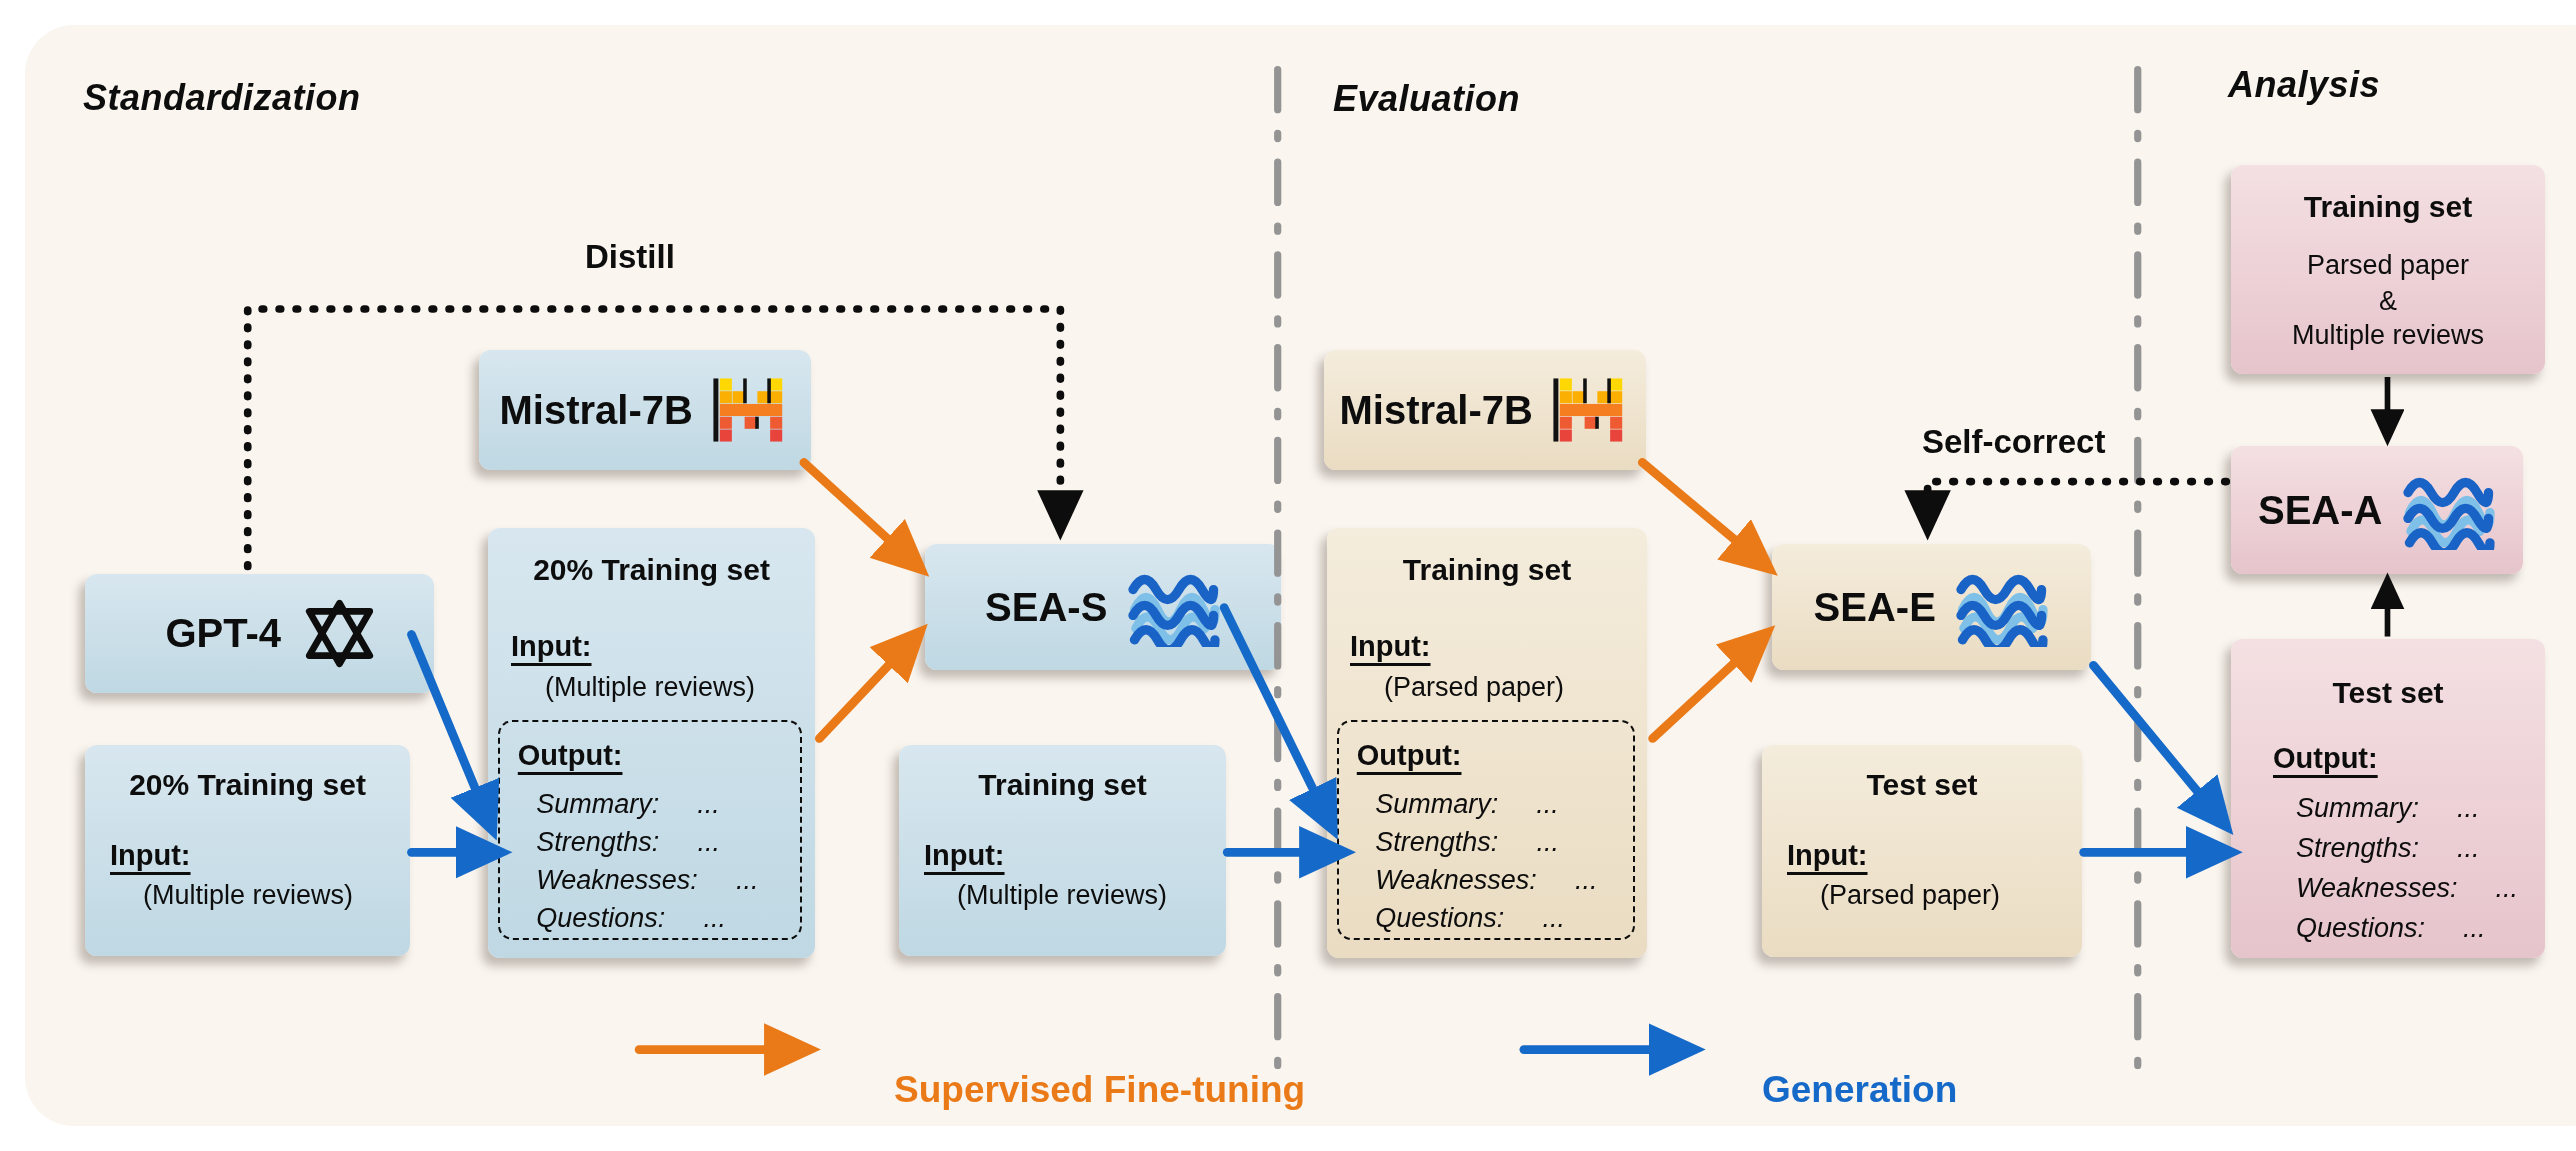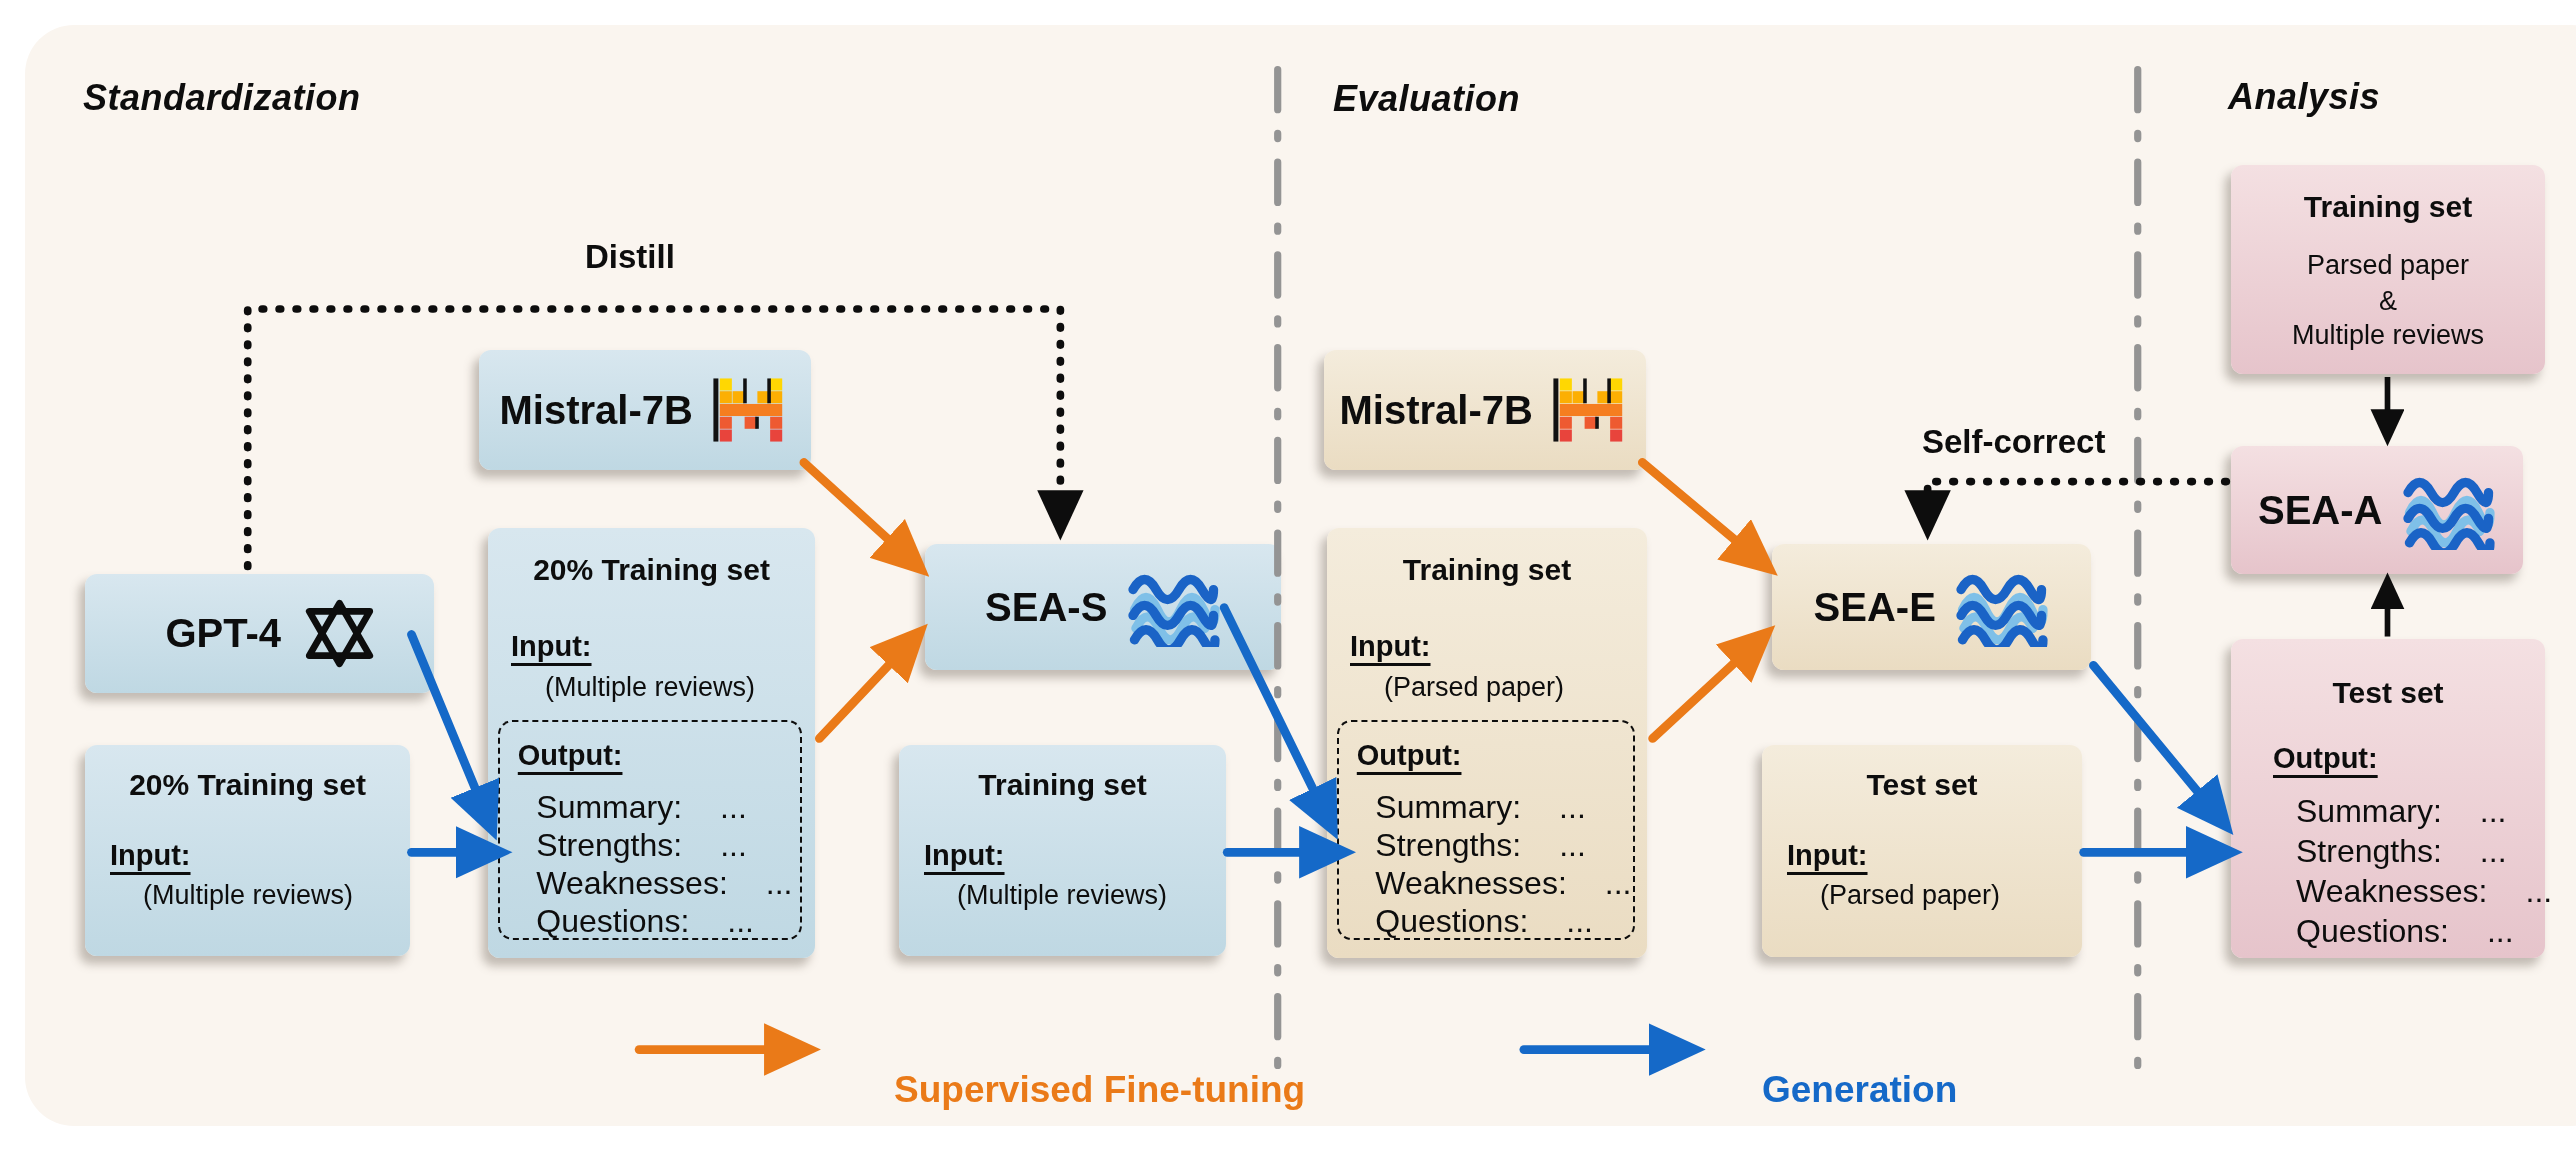--- a/index.html
+++ b/index.html
@@ -32,21 +32,21 @@
   .box.pink{background:linear-gradient(180deg,var(--box-pink-top,#f4e0e2),var(--box-pink-bottom,#e6c4cb));}
   .model{display:flex;align-items:center;justify-content:center;gap:19.6px;}
   .model-title{font-size:40px;font-weight:700;white-space:nowrap;}
   .bt{position:absolute;left:0;right:0;text-align:center;font-size:30px;font-weight:700;white-space:nowrap;}
   .lbl{position:absolute;font-size:29px;font-weight:700;white-space:nowrap;}
   .ul{text-decoration:underline;text-decoration-thickness:2.6px;text-underline-offset:7.2px;}
   .val{position:absolute;font-size:27px;white-space:nowrap;}
   .dashed{
     position:absolute;border:2.6px dashed #0d0d0d;border-radius:14.4px;
   }
-  .oitem{position:absolute;font-size:32px;white-space:nowrap;}
+  .oitem{position:absolute;font-size:27px;font-style:italic;white-space:nowrap;}
   .oitem .oiv{margin-left:38px;}
   .center-line{position:absolute;left:0;right:0;text-align:center;font-size:27px;white-space:nowrap;}
   
   .legend-label{position:absolute;z-index:4;font-size:37px;font-weight:700;white-space:nowrap;margin-top:40px;}
   .legend-label.sft{color:var(--arrow-orange,#ea7a18);}
   .legend-label.gen{color:var(--arrow-blue,#1569c8);}
   
   #connectors{position:absolute;left:0;top:0;z-index:3;pointer-events:none;}
   .divider{stroke:var(--divider-gray,#949494);stroke-width:14;stroke-linecap:round;stroke-dasharray:78 46 10 46;fill:none;}
   .dotted-black{stroke:var(--line-black,#0d0d0d);stroke-width:15;stroke-linecap:round;stroke-dasharray:3 30;fill:none;}
@@ -59,21 +59,21 @@
   
   .icon{display:inline-flex;flex:0 0 auto;}
 </style>
 </head>
 <body>
 
 <div class="canvas"></div>
 
 <div class="section-title" style="left:83px;top:77px;">Standardization</div>
 <div class="section-title" style="left:1333px;top:78px;">Evaluation</div>
-<div class="section-title" style="left:2228px;top:76px;">Analysis</div>
+<div class="section-title" style="left:2228px;top:64px;">Analysis</div>
 
 <div class="note-label" style="left:585px;top:238px;">Distill</div>
 <div class="note-label" style="left:1922px;top:423px;">Self-correct</div>
 
 <div class="box blue model" style="left:85px;top:574px;width:325px;height:119px;padding-left:24px;">
   <span class="model-title">GPT-4</span>
   <span class="icon">
     <svg width="77" height="77" viewBox="0 0 150 150">
       <path d="M75 16 L134 118 L16 118 Z" fill="none" stroke="#0d0d0d" stroke-width="13" stroke-linejoin="round"></path>
       <path d="M75 134 L16 32 L134 32 Z" fill="none" stroke="#0d0d0d" stroke-width="13" stroke-linejoin="round"></path>

